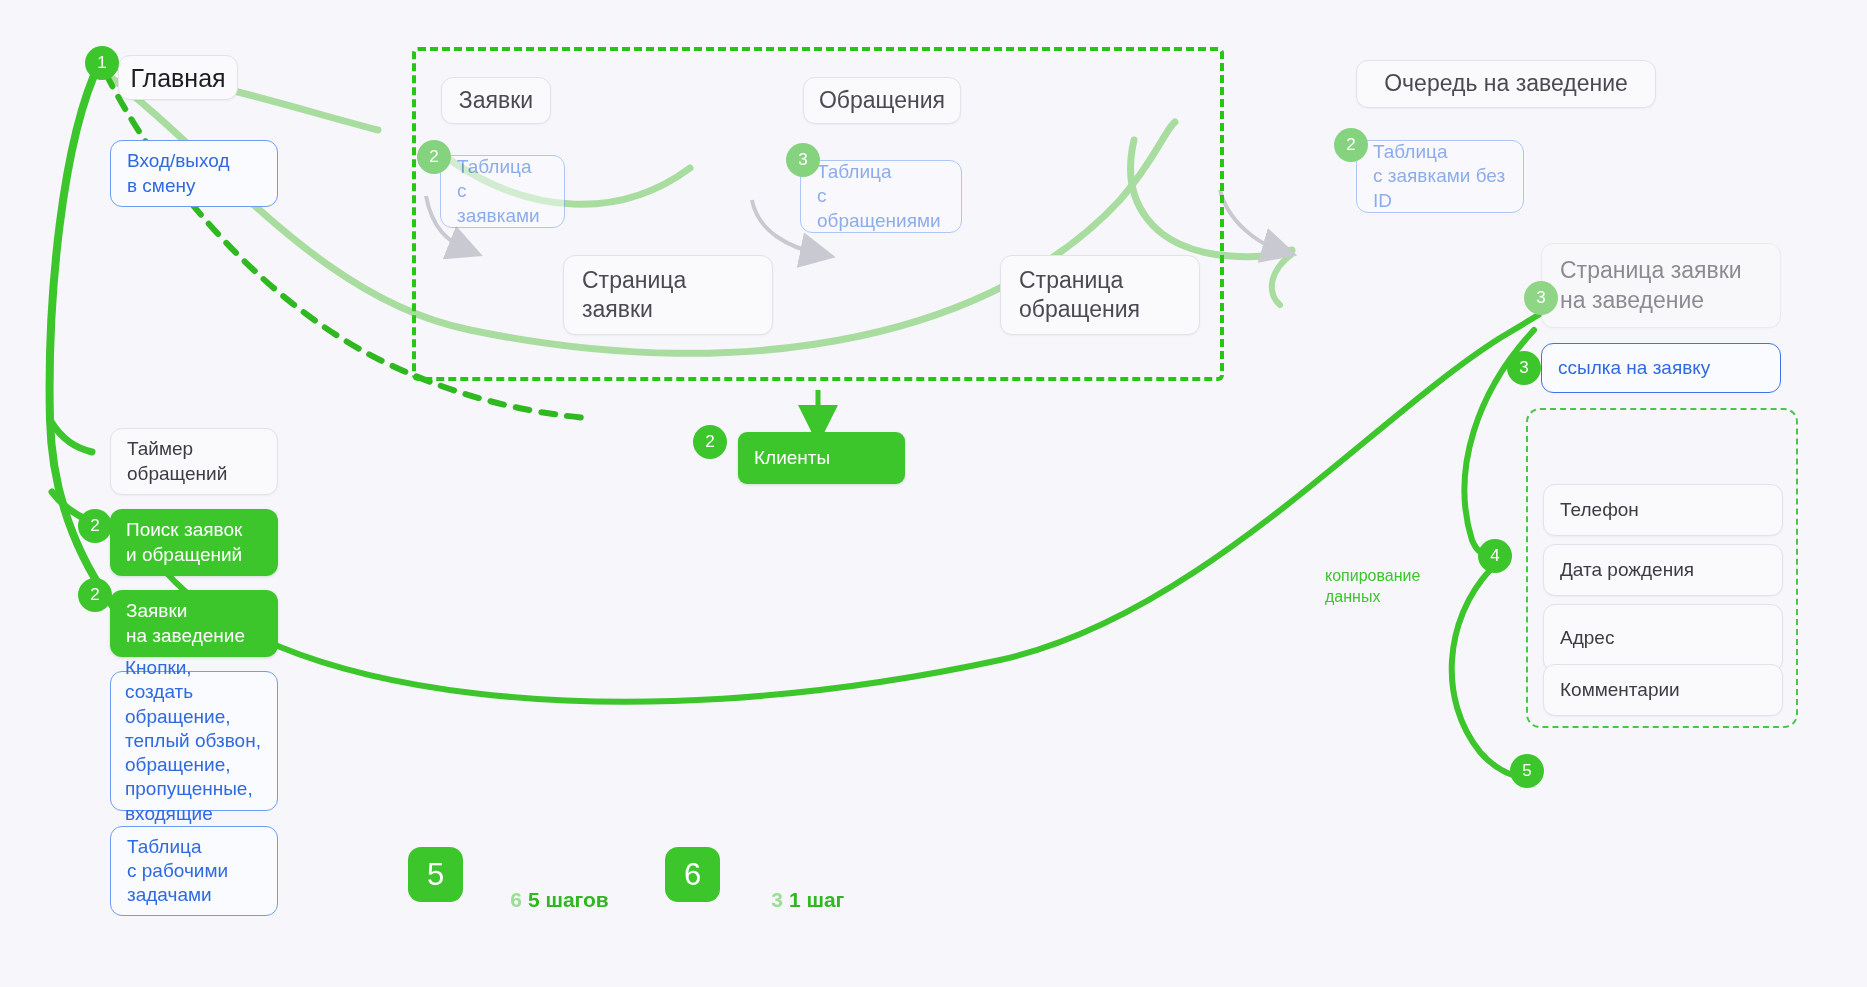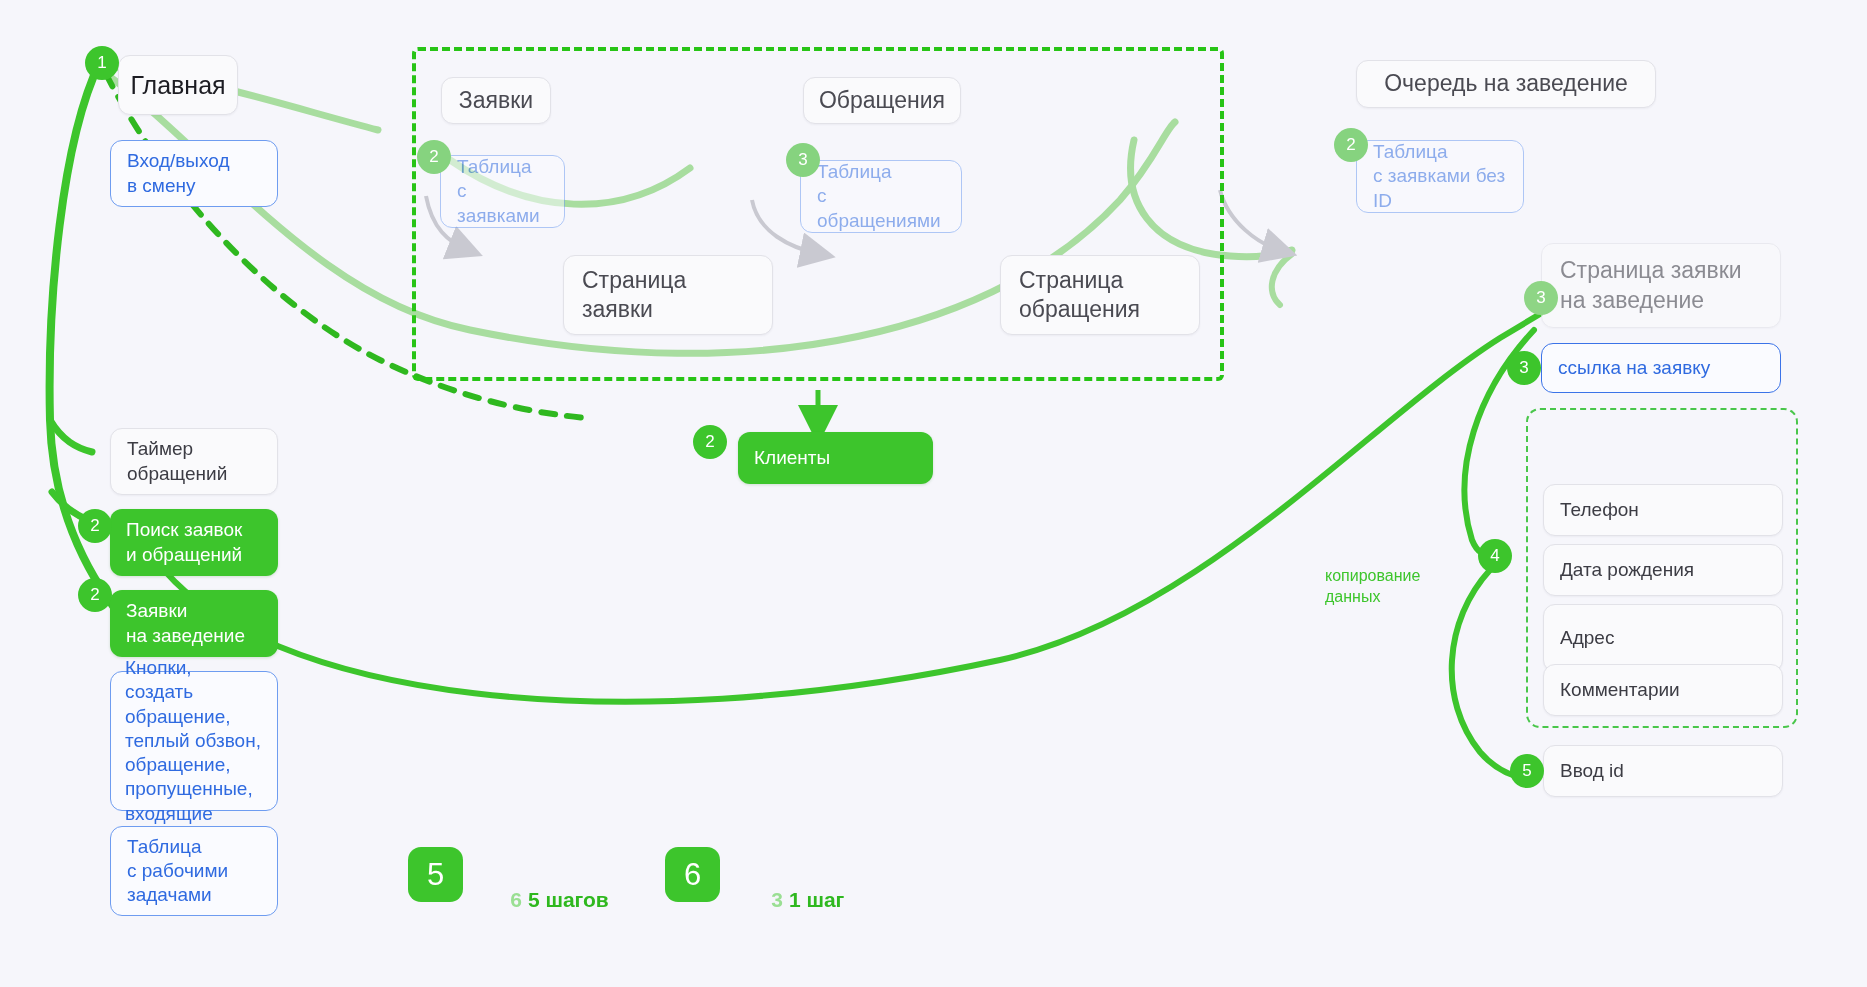--- a/index.html
+++ b/index.html
@@ -153,21 +153,21 @@
 
     <path d="M156,560 C260,700 620,742 1000,660 C1200,616 1370,420 1500,338 C1520,326 1530,320 1540,314" fill="none" stroke="#3dc52c" stroke-width="6" stroke-linecap="round"></path>
 
     <path d="M1534,330 C1478,390 1450,470 1472,540 C1481,562 1492,551 1500,556" fill="none" stroke="#3dc52c" stroke-width="6" stroke-linecap="round"></path>
 
     <path d="M1490,570 C1444,620 1438,700 1480,752 C1497,772 1515,777 1528,779" fill="none" stroke="#3dc52c" stroke-width="6" stroke-linecap="round"></path>
   </svg>
 
   <div class="frame-dashed" style="left:412px;top:47px;width:812px;height:334px;"></div>
 
-  <div class="node card" style="left:118px;top:55px;width:120px;height:60px;justify-content:center;font-size:25px;color:#1c1c22;">
+  <div class="node card" style="left:118px;top:55px;width:120px;height:45px;justify-content:center;font-size:25px;color:#1c1c22;">
     <span>Главная</span>
   </div>
   <div class="step" style="left:85px;top:46px;">
     <span>1</span>
   </div>
 
   <div class="node blue" style="left:110px;top:140px;width:168px;height:67px;">
     <span>Вход/выход
 в смену</span>
   </div>
@@ -236,21 +236,21 @@
   </div>
   <div class="step pale" style="left:786px;top:143px;">
     <span>3</span>
   </div>
 
   <div class="node card" style="left:1000px;top:255px;width:200px;height:80px;">
     <span>Страница
 обращения</span>
   </div>
 
-  <div class="node green" style="left:738px;top:432px;width:195px;height:52px;">
+  <div class="node green" style="left:738px;top:432px;width:167px;height:52px;border-radius:9px;">
     <span>Клиенты</span>
   </div>
   <div class="step" style="left:693px;top:425px;">
     <span>2</span>
   </div>
 
   <div class="node card" style="left:1356px;top:60px;width:300px;height:48px;justify-content:center;">
     <span>Очередь на заведение</span>
   </div>
 
@@ -285,23 +285,20 @@
   <div class="node card sm" style="left:1543px;top:544px;width:240px;height:52px;">
     <span>Дата рождения</span>
   </div>
   <div class="node card sm" style="left:1543px;top:604px;width:240px;height:68px;">
     <span>Адрес</span>
   </div>
   <div class="node card sm" style="left:1543px;top:664px;width:240px;height:52px;">
     <span>Комментарии</span>
   </div>
 
-  <div class="node card sm" style="left:1543px;top:745px;width:240px;height:52px;">
-    <span>Ввод id</span>
-  </div>
   <div class="step" style="left:1510px;top:754px;">
     <span>5</span>
   </div>
 
   <div class="ann" style="left:1325px;top:543px;">
     <span>копирование
 данных</span>
   </div>
   <div class="step" style="left:1478px;top:539px;">
     <span>4</span>

